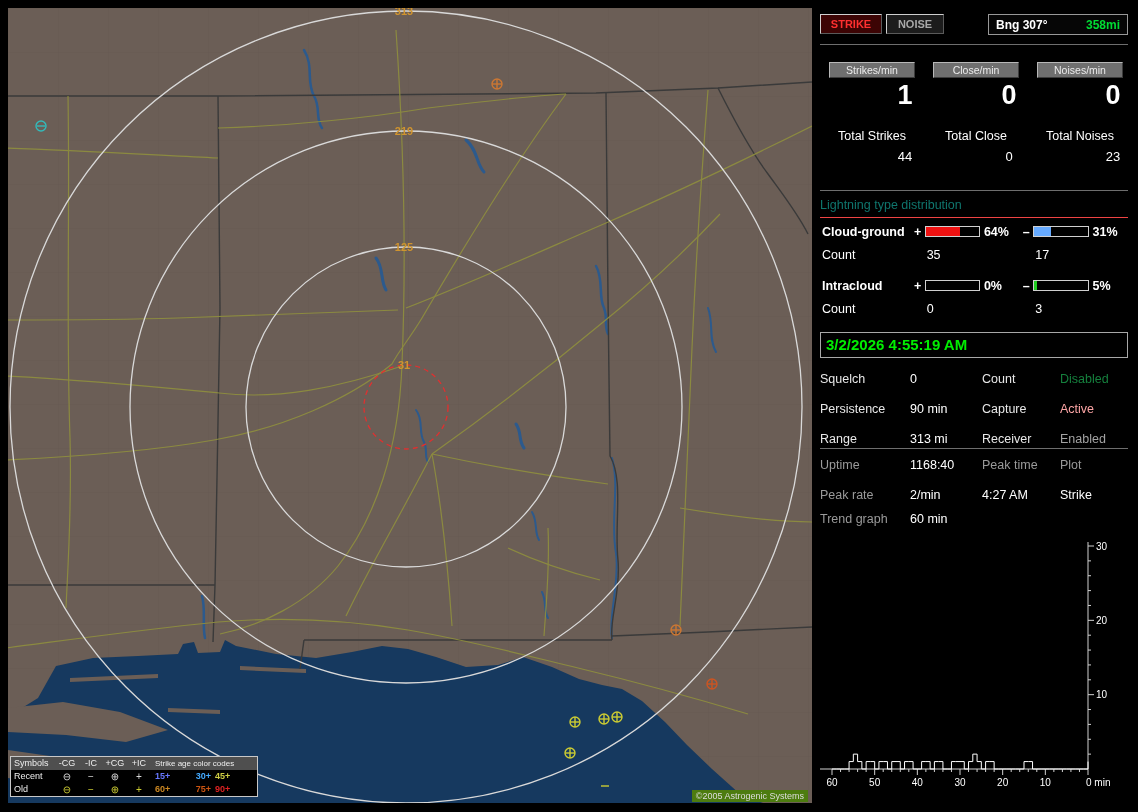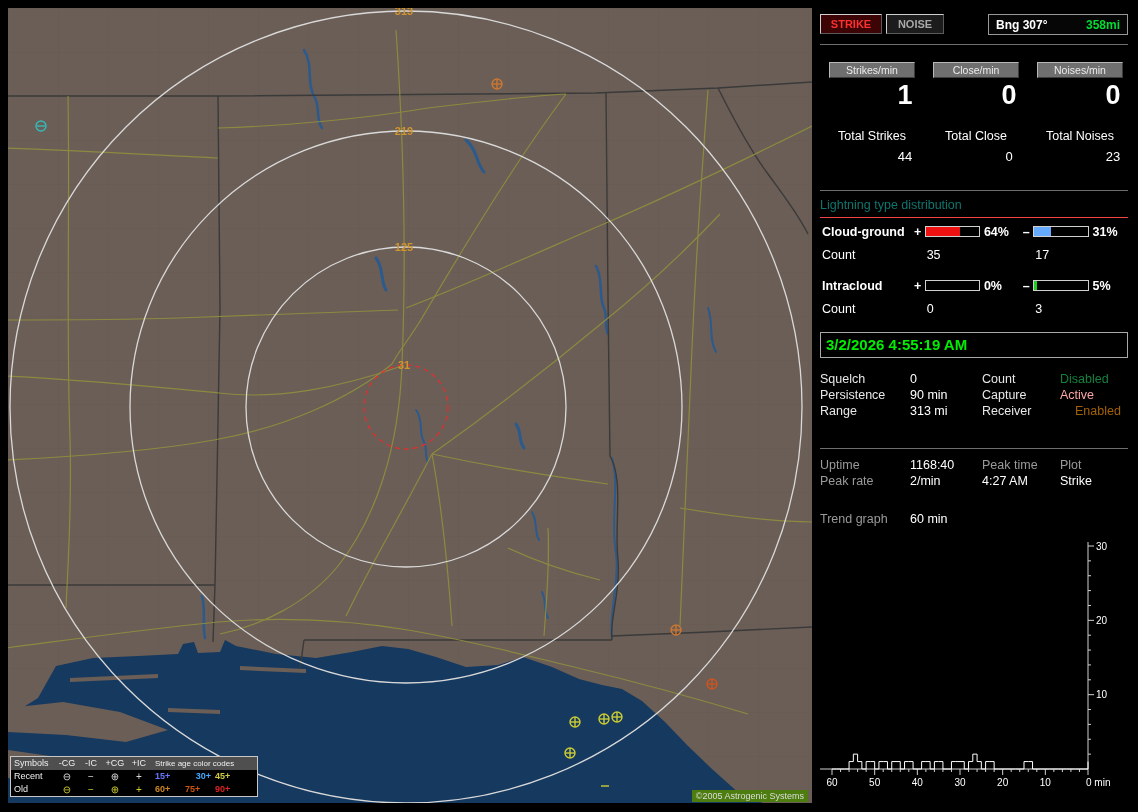--- a/index.html
+++ b/index.html
@@ -37,21 +37,21 @@
 .distrow{display:flex;align-items:center;height:15px}
 .dlabel{width:92px;font-weight:bold;padding-left:2px}
 .dsign{width:14px;font-weight:bold;text-align:center}
 .dbar{width:56px;height:11px;border:1px solid #d0d0d0;background:#000;display:inline-block}
 .dfill{display:block;height:100%;width:0}
 .dpct{width:40px;font-weight:bold;padding-left:4px}
 .countrow{display:flex;height:15px}
 .cspace{width:14px}
 .dcount{width:96px;padding-left:2px}
 #datebox{top:332px;height:26px;border:1px solid #a8a8a8;line-height:24px;padding-left:5px;color:#00ee00;font-weight:bold;font-size:15px}
-.kvgrid{display:grid;grid-template-columns:90px 72px 78px auto;row-gap:2px}
+.kvgrid{display:grid;grid-template-columns:90px 72px 78px auto;row-gap:16px}
 #settings{top:372px}
 #stats{top:458px}
 #trendrow{top:512px;display:grid;grid-template-columns:90px auto}
 .kl{color:#e8e8e8}
 .dim{color:#9a9a9a}
 .kv{color:#fff}
 #trend-svg{position:absolute;left:0;top:534px}
 .axis{stroke:#d0d0d0;stroke-width:1}
 .ticklabel{fill:#fff;font-size:10px;font-family:"Liberation Sans",sans-serif}
 </style>
@@ -194,21 +194,21 @@
       <span class="lg-agev" style="color: rgb(68, 170, 255); text-align: right;">30+</span>
       <span class="lg-agev" style="color: rgb(204, 204, 68);">45+</span>
     </div>
     <div class="lg-row">
       <span class="lg-c0">Old</span>
       <span class="lg-ct sym" style="color: rgb(204, 204, 51);">⊖</span>
       <span class="lg-ct sym" style="color: rgb(204, 204, 51);">−</span>
       <span class="lg-ct sym" style="color: rgb(204, 204, 51);">⊕</span>
       <span class="lg-ct sym" style="color: rgb(204, 204, 51);">+</span>
       <span class="lg-agev" style="color: rgb(204, 136, 34);">60+</span>
-      <span class="lg-agev" style="color: rgb(204, 85, 17);">75+</span>
+      <span class="lg-agev" style="color: rgb(204, 85, 17); text-align: right;">75+</span>
       <span class="lg-agev" style="color: rgb(221, 34, 34);">90+</span>
     </div>
   </div>
   <div id="copyright">©2005 Astrogenic Systems</div>
 </div>
 
 <div id="panel">
   <div class="abs" id="toprow">
     <div class="btn" id="strike-btn">STRIKE</div>
     <div class="btn" id="noise-btn">NOISE</div>
@@ -292,21 +292,21 @@
     <span class="kv">0</span>
     <span class="kl">Count</span>
     <span class="kv" style="color: #15803d;">Disabled</span>
     <span class="kl">Persistence</span>
     <span class="kv">90 min</span>
     <span class="kl">Capture</span>
     <span class="kv" style="color: #fca5a5;">Active</span>
     <span class="kl">Range</span>
     <span class="kv">313 mi</span>
     <span class="kl">Receiver</span>
-    <span class="kv" style="color: #a16207; margin-left: 15px;">Enabled</span>
+    <span class="kv" style="color: #a3a3a3;">Enabled</span>
   </div>
   <div class="abs hline" style="top:448px"></div>
 
   <div class="abs kvgrid" id="stats">
     <span class="dim">Uptime</span>
     <span class="kv">1168:40</span>
     <span class="dim">Peak time</span>
     <span class="dim">Plot</span>
     <span class="dim">Peak rate</span>
     <span class="kv">2/min</span>

